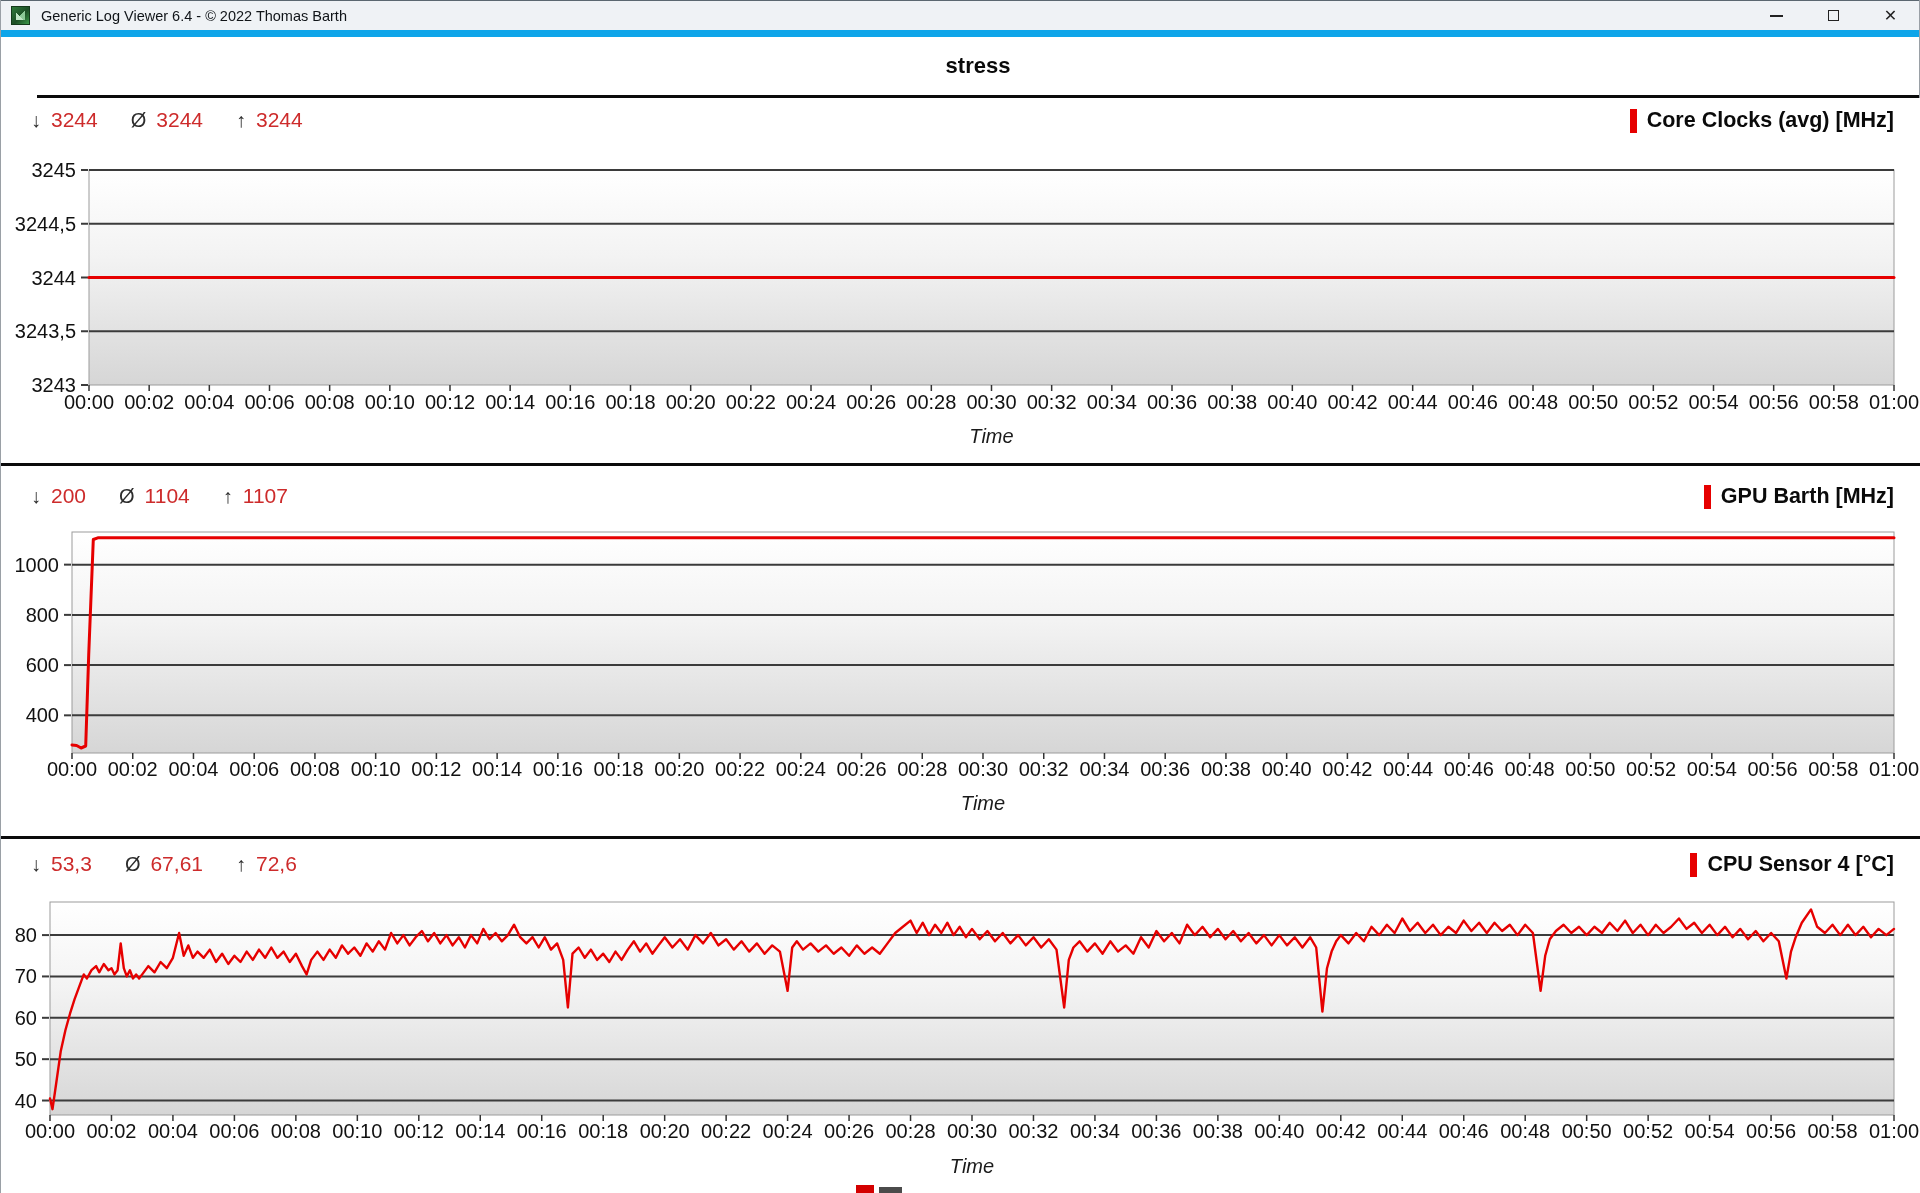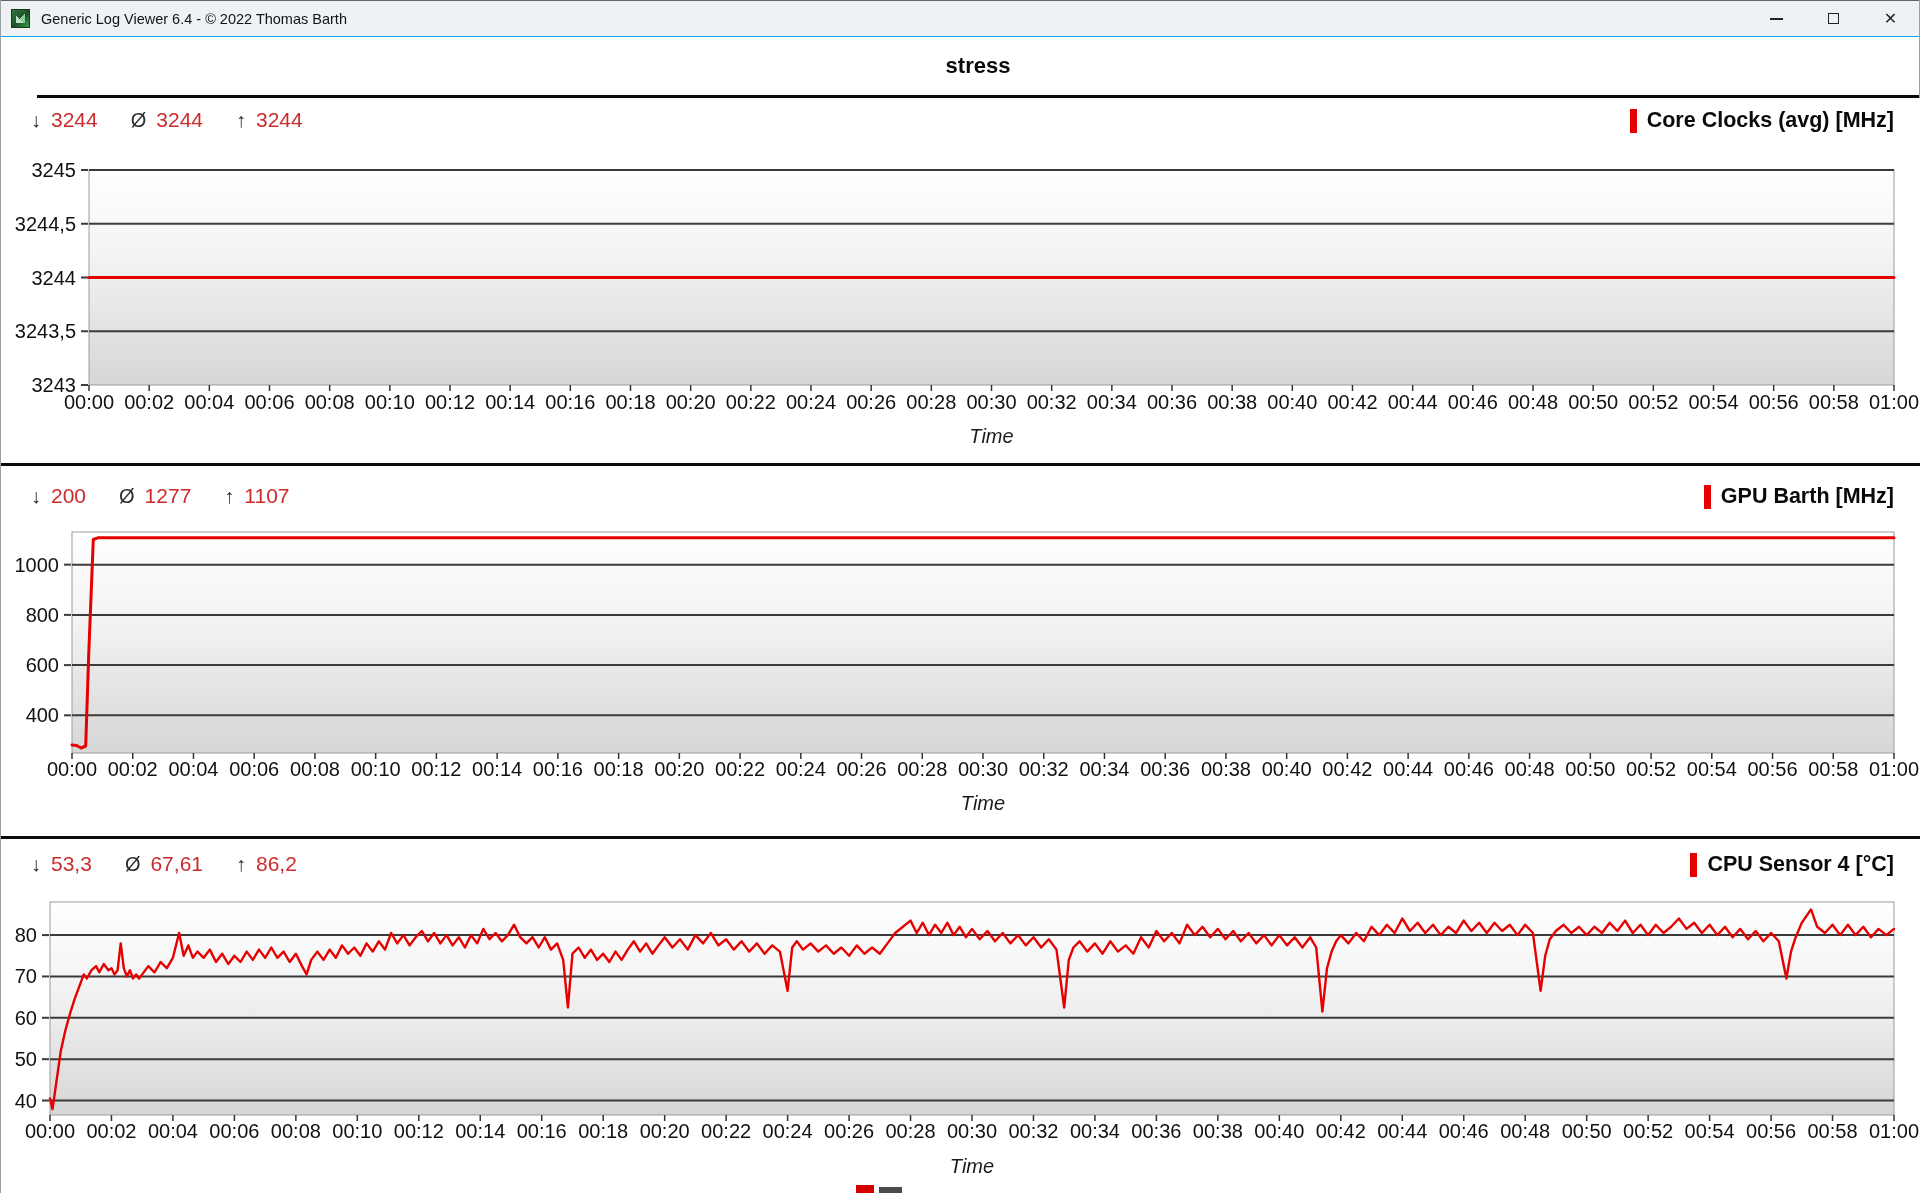--- a/index.html
+++ b/index.html
@@ -1,20 +1,20 @@
 <!DOCTYPE html>
 <html><head>
 <meta charset="utf-8">
 <style>
   html,body{margin:0;padding:0;background:#fff;}
   body{width:1920px;height:1193px;overflow:hidden;font-family:"Liberation Sans",sans-serif;position:relative;}
   .window{position:absolute;inset:0;border-left:1px solid #9aa0a6;border-right:1px solid #9aa0a6;box-sizing:border-box;}
 
   
-  .titlebar{position:absolute;top:0;left:0;right:0;height:37px;background:#eff2f5;border-top:1px solid #5b6770;border-bottom:1px solid #0ea5e9;display:flex;align-items:center;box-sizing:border-box;}
+  .titlebar{position:absolute;top:0;left:0;right:0;height:37px;background:#eff2f5;border-top:1px solid #5b6770;border-bottom:7px solid #0ea5e9;display:flex;align-items:center;box-sizing:border-box;}
   .app-icon{width:19px;height:19px;margin-left:10px;background:linear-gradient(135deg,#2f7a3a 0%,#1d4f26 55%,#3c9a4a 100%);border:1px solid #143a1b;box-sizing:border-box;}
   .app-icon::after{content:"";display:block;width:9px;height:9px;margin:4px;background:linear-gradient(45deg,#bfe6c4 0 40%,transparent 40%),linear-gradient(-45deg,#8cc997 0 55%,transparent 55%);}
   .win-title{margin-left:11px;font-size:14.5px;color:#101418;}
   .win-controls{margin-left:auto;display:flex;height:100%;}
   .win-btn{width:57px;height:100%;display:flex;align-items:center;justify-content:center;cursor:default;}
   .glyph-min{width:13px;height:2px;background:#222;}
   .glyph-max{width:11px;height:11px;border:1.4px solid #222;box-sizing:border-box;background:transparent;}
   .glyph-close{font-size:16px;color:#222;line-height:1;}
 
   
@@ -176,21 +176,21 @@
   </div>
 
   <div class="panel panel-2">
     <div class="stats hy2">
       <div class="stat">
           <span class="sym">↓</span>
           <span class="val">200</span>
         </div>
       <div class="stat">
           <span class="sym">Ø</span>
-          <span class="val">1277</span>
+          <span class="val">1104</span>
         </div>
       <div class="stat">
           <span class="sym">↑</span>
           <span class="val">1107</span>
         </div>
     </div>
     <div class="legend hy2">
       <span class="bar"></span>
       <span class="lbl">GPU Barth [MHz]</span>
     </div>
@@ -287,21 +287,21 @@
       <div class="stat">
           <span class="sym">↓</span>
           <span class="val">53,3</span>
         </div>
       <div class="stat">
           <span class="sym">Ø</span>
           <span class="val">67,61</span>
         </div>
       <div class="stat">
           <span class="sym">↑</span>
-          <span class="val">86,2</span>
+          <span class="val">72,6</span>
         </div>
     </div>
     <div class="legend hy3">
       <span class="bar"></span>
       <span class="lbl">CPU Sensor 4 [°C]</span>
     </div>
     <svg width="1920" height="354" viewBox="0 0 1920 354">
         <defs>
           <linearGradient id="g2" x1="0" y1="0" x2="0" y2="1">
             <stop offset="0%" stop-color="#ffffff"></stop>

